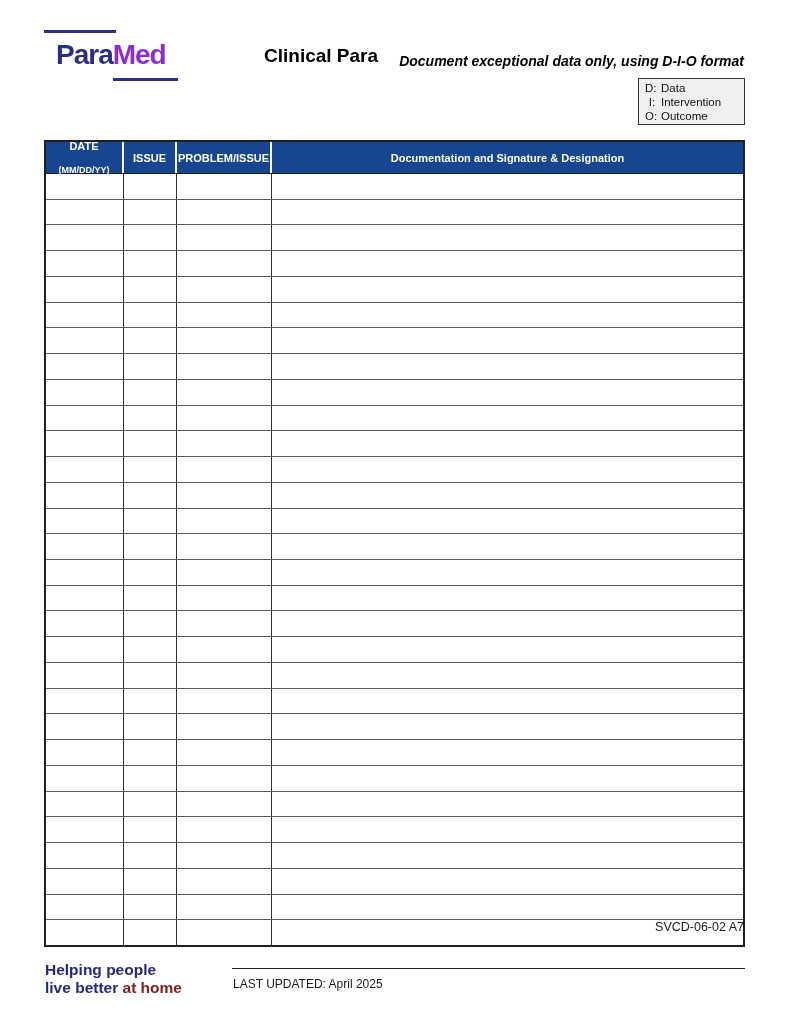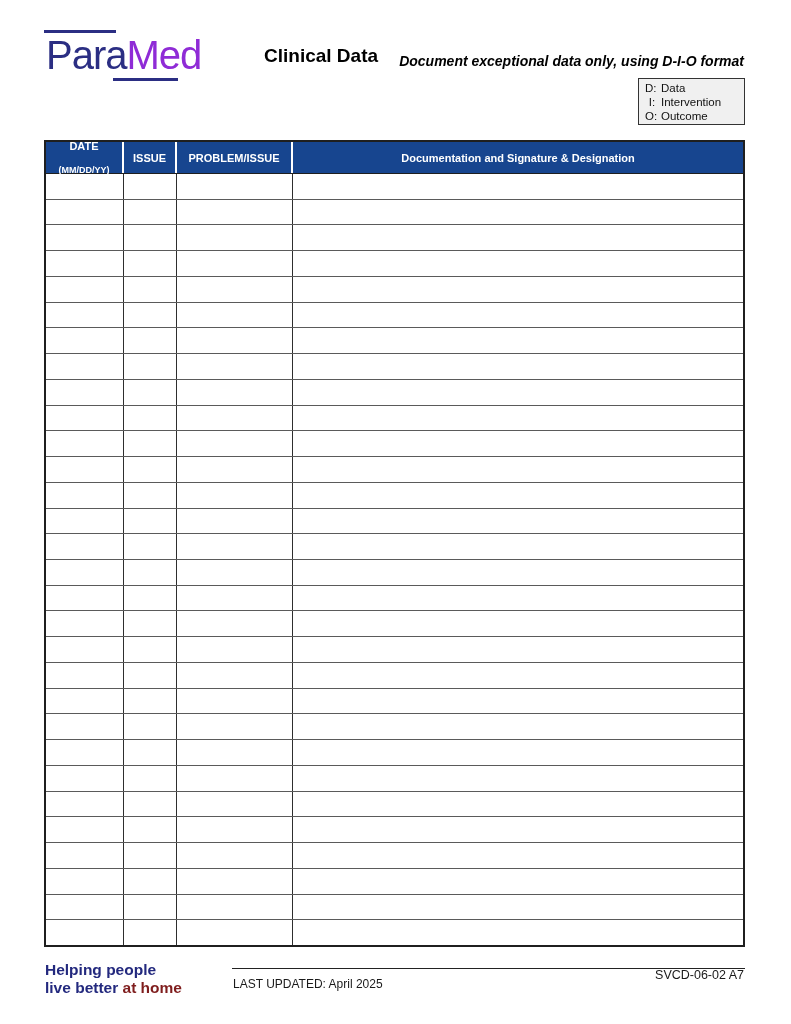--- a/index.html
+++ b/index.html
@@ -8,21 +8,21 @@
     font-family: "Liberation Sans", sans-serif;
     width: 791px; height: 1024px;
     position: relative;
     color: #111;
   }
   .page { position: absolute; inset: 0; background: #fff; }
 
   
   .logo { position: absolute; left: 44px; top: 30px; width: 140px; }
   .logo-topline { width: 72px; height: 3px; background: #2B2E83; margin-left: 0; }
-  .logo-text { font-size: 40px; font-weight: normal; letter-spacing: -1px; line-height: 44px; margin-left: 2px; white-space: nowrap; }
+  .logo-text { font-size: 28px; font-weight: bold; letter-spacing: -1px; line-height: 44px; margin-left: 12px; white-space: nowrap; }
   .logo-part1 { color: #2B2E83; }
   .logo-part2 { color: #8F2BD6; }
   .logo-underline { width: 65px; height: 3px; background: #2B2E83; margin-left: 69px; margin-top: 1px; }
 
   
   .doc-title { position: absolute; left: 264px; top: 45px; font-size: 19px; font-weight: bold; color: #000; }
   .doc-subtitle { position: absolute; right: 47px; top: 53px; font-size: 14px; font-weight: bold; font-style: italic; color: #000; }
 
   .legend-box {
     position: absolute; left: 638px; top: 78px; width: 107px; height: 47px;
@@ -44,50 +44,50 @@
     position: absolute; left: 44px; top: 140px; width: 701px;
     border: 2px solid #1f1f1f;
   }
   .thead { display: flex; height: 31px; background: #17458F; color: #fff; }
   .th { display: flex; flex-direction: column; align-items: center; justify-content: center;
         font-weight: bold; font-size: 11px; line-height: 12px; border-right: 2px solid #fff; gap: 12px; }
   .th:last-child { border-right: none; }
   .th .sub { font-size: 9px; font-weight: bold; }
   .c-date { width: 78px; flex: none; }
   .c-time { width: 53px; flex: none; }
-  .c-problem { width: 116px; flex: none; }
+  .c-problem { width: 95px; flex: none; }
   .c-doc { flex: 1; }
 
   .tbody { display: flex; flex-direction: column; height: 772px; border-top: 1px solid #1f1f1f; }
   .trow { display: flex; flex: 1; border-bottom: 1px solid #5a5a5a; }
   .trow:last-child { border-bottom: none; }
   .tcell { border-right: 1.4px solid #2e2e2e; }
   .tcell.c-doc { border-right: none; }
 
   
   .tagline { position: absolute; left: 45px; top: 961px; font-size: 15.5px; font-weight: bold; line-height: 17.5px; color: #23297E; white-space: nowrap; }
   .tagline .purple { color: #7f1d1d; }
   .footer-rule { position: absolute; left: 232px; top: 968px; width: 513px; border-top: 1.4px solid #222; height: 0; }
   .footer-updated { position: absolute; left: 233px; top: 977px; font-size: 12px; color: #1a1a1a; }
-  .footer-code { position: absolute; right: 47px; top: 968px; font-size: 12.5px; color: #1a1a1a; }
+  .footer-code { position: absolute; right: 47px; top: 920px; font-size: 12.5px; color: #1a1a1a; }
 </style>
 </head>
 <body>
 
 <div class="page">
 
   <div class="logo">
     <div class="logo-topline"></div>
     <div class="logo-text">
       <span class="logo-part1">Para</span><span class="logo-part2">Med</span>
     </div>
     <div class="logo-underline"></div>
   </div>
 
-  <div class="doc-title">Clinical Data</div>
+  <div class="doc-title">Clinical Para</div>
   <div class="doc-subtitle">Document exceptional data only, using D-I-O format</div>
 
   <div class="legend-box">
     <div class="legend-row">
       <span class="legend-key">D:</span>
       <span>Data</span>
     </div>
     <div class="legend-row">
       <span class="legend-key center">I:</span>
       <span>Intervention</span>

